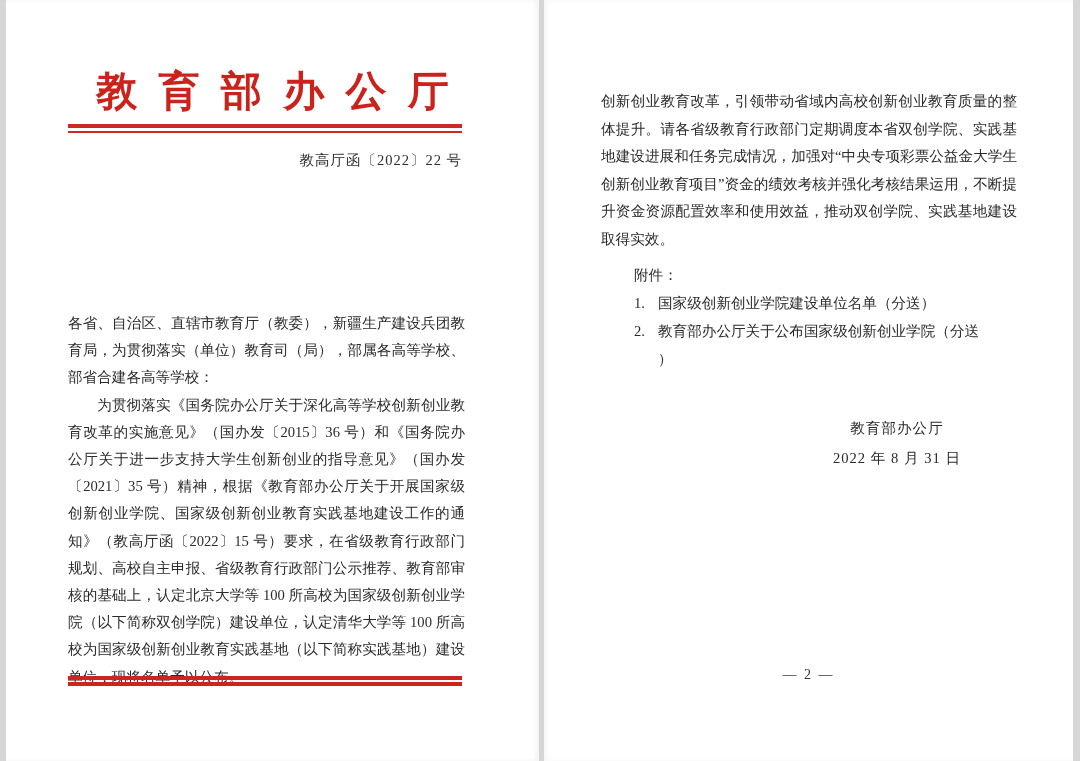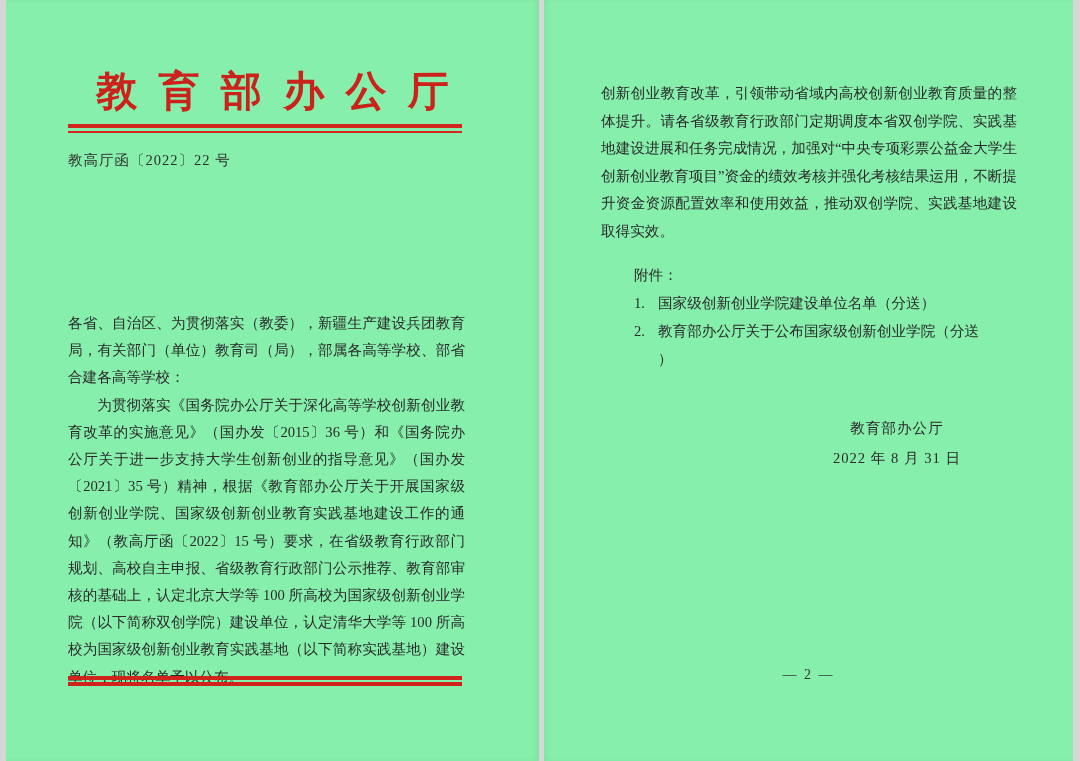--- a/index.html
+++ b/index.html
@@ -6,60 +6,60 @@
   html, body { background: #9a9a9a; }
   .canvas {
     position: relative;
     width: 1080px; height: 761px;
     background: #d6d6d6;
     overflow: hidden;
     font-family: "Liberation Serif", serif;
   }
   .page {
     position: absolute; top: 0; height: 761px;
-    background: #86efac;
+    background: #ffffff;
   }
   .page-left  { left: 6px;  width: 533px; box-shadow: inset -3px 0 5px rgba(0,0,0,0.05); }
   .page-right { left: 544px; width: 529px; box-shadow: inset 3px 0 5px rgba(0,0,0,0.04); }
 
   
   .letterhead {
     position: absolute; top: 64px; left: 0; width: 100%;
     text-align: center; white-space: nowrap;
     font-size: 41px; font-weight: 700;
     color: #cb231c;
     letter-spacing: 0.52em; text-indent: 0.52em;
   }
   .head-rule { position: absolute; top: 124px; left: 62px; width: 394px; }
   .head-rule .thick { height: 4px; background: #d0281f; }
   .head-rule .thin  { height: 2px; background: #d0281f; margin-top: 3px; }
 
   .doc-number {
     position: absolute; top: 151px; left: 62px; width: 394px;
-    font-size: 14.5px; color: #2e2e2e;
+    text-align: right; font-size: 14.5px; color: #2e2e2e;
     letter-spacing: 1px;
   }
   .doc-title {
     position: absolute; top: 205px; left: 20px; width: 493px;
     text-align: center; font-size: 19px; font-weight: 700;
     color: #1d1d1d; line-height: 26px; letter-spacing: 0.5px;
   }
   .doc-body {
     position: absolute; top: 310px; left: 62px; width: 397px;
     font-size: 14.6px; line-height: 27.2px; color: #2a2a2a;
     text-align: justify;
   }
   .doc-body p.indent { text-indent: 2em; }
   .bottom-rule { position: absolute; top: 676px; left: 62px; width: 394px; }
   .bottom-rule .bar1 { height: 4px; background: #cf231b; }
   .bottom-rule .bar2 { height: 4px; background: #cf231b; margin-top: 2px; }
 
   
   .body-cont {
-    position: absolute; top: 80px; left: 57px; width: 416px;
+    position: absolute; top: 88px; left: 57px; width: 416px;
     font-size: 14.6px; line-height: 27.6px; color: #2a2a2a;
     text-align: justify;
   }
   .attachments {
     position: absolute; top: 261px; left: 90px; width: 385px;
     font-size: 14.6px; line-height: 28px; color: #2a2a2a;
     display: flex; align-items: flex-start; flex-direction: column;
   }
   .att-label { flex: 0 0 auto; margin-right: 6px; }
   .att-items { flex: 1 1 auto; }
@@ -91,21 +91,21 @@
       <div class="thick"></div>
       <div class="thin"></div>
     </div>
 
     <div class="doc-number">教高厅函〔2022〕22 号</div>
 
     <div class="doc-title">
     </div>
 
     <div class="doc-body">
-      <p>各省、自治区、为贯彻落实（教委），新疆生产建设兵团教育局，有关部门（单位）教育司（局），部属各高等学校、部省合建各高等学校：</p>
+      <p>各省、自治区、直辖市教育厅（教委），新疆生产建设兵团教育局，为贯彻落实（单位）教育司（局），部属各高等学校、部省合建各高等学校：</p>
       <p class="indent">为贯彻落实《国务院办公厅关于深化高等学校创新创业教育改革的实施意见》（国办发〔2015〕36 号）和《国务院办公厅关于进一步支持大学生创新创业的指导意见》（国办发〔2021〕35 号）精神，根据《教育部办公厅关于开展国家级创新创业学院、国家级创新创业教育实践基地建设工作的通知》（教高厅函〔2022〕15 号）要求，在省级教育行政部门规划、高校自主申报、省级教育行政部门公示推荐、教育部审核的基础上，认定北京大学等 100 所高校为国家级创新创业学院（以下简称双创学院）建设单位，认定清华大学等 100 所高校为国家级创新创业教育实践基地（以下简称实践基地）建设单位，现将名单予以公布。</p>
     </div>
 
     <div class="bottom-rule">
       <div class="bar1"></div>
       <div class="bar2"></div>
     </div>
   </div>
 
   <div class="page page-right">

